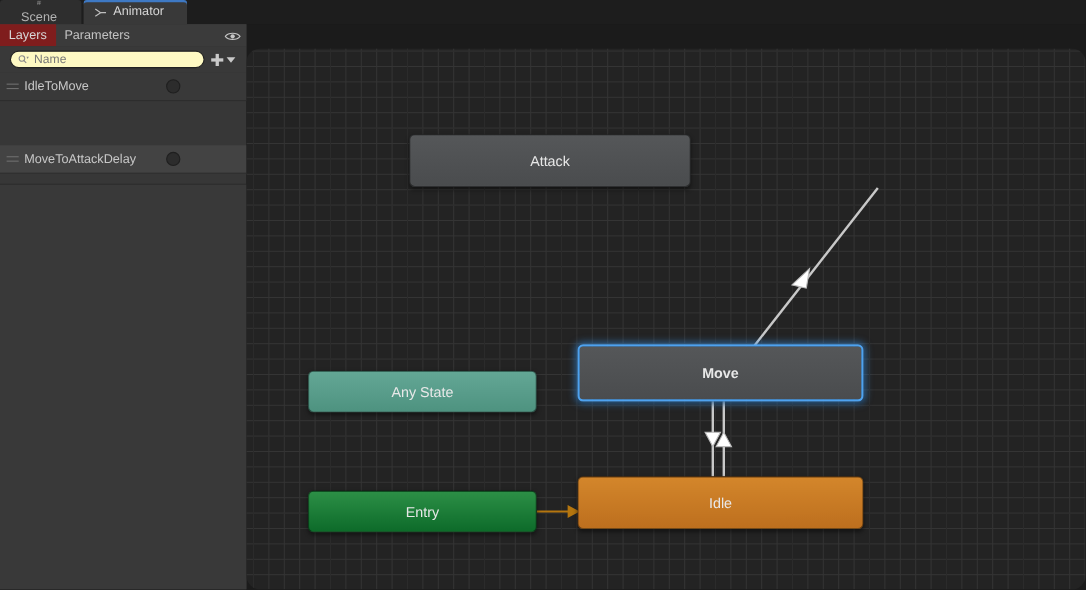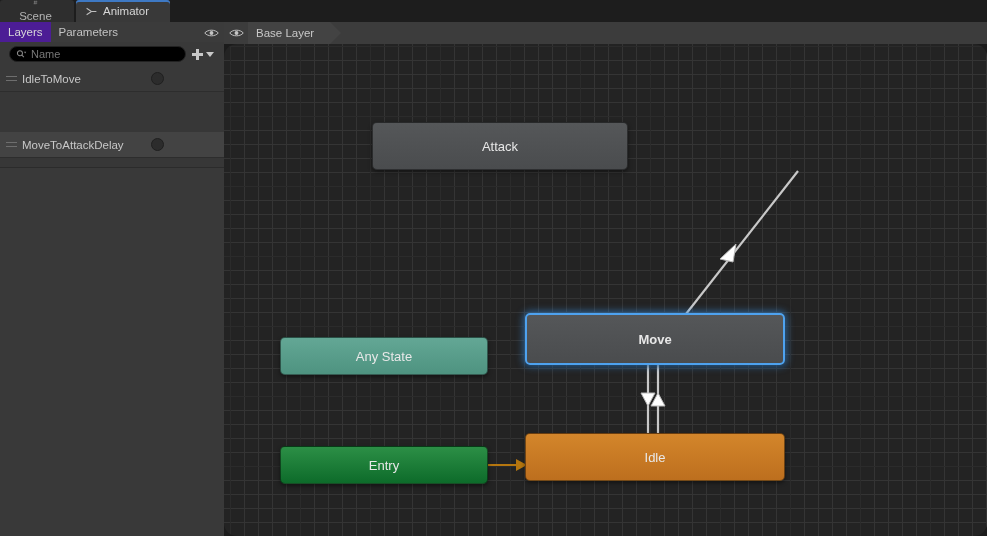--- a/index.html
+++ b/index.html
@@ -36,30 +36,30 @@
   }
   .subtabs {
     position: absolute; left: 0; top: 0; width: 224px; height: 20px;
     background: #3b3b3b;
     display: flex; align-items: stretch;
   }
   .subtab {
     display: flex; align-items: center; padding: 0 8px;
     font-size: 11.5px; color: #c3c3c3;
   }
-  .subtab.sel { background: #4c1d95; color: #d8d8d8; }
+  .subtab.sel { background: #7f1d1d; color: #d8d8d8; }
 
   .searchrow {
     position: absolute; left: 0; top: 20px; width: 224px; height: 24px;
     background: #393939;
     display: flex; align-items: center; padding: 0 4px;
   }
   .searchbox {
     flex: 1; height: 16px; border-radius: 8px;
-    background: #000000; border: 1px solid #222;
+    background: #fef9c3; border: 1px solid #222;
     display: flex; align-items: center; padding: 0 6px; gap: 4px;
     margin-left: 5px;
   }
   .searchbox .sicon { width: 11px; height: 10px; display: block; flex: none; }
   .searchbox .placeholder { font-size: 11px; color: #787878; }
   .plusbtn {
     width: 30px; height: 18px; margin-left: 2px; margin-right: 2px;
     display: flex; align-items: center; justify-content: center; gap: 3px;
   }
   .plus-glyph { position: relative; width: 11px; height: 11px; }
@@ -223,31 +223,20 @@
           </span>
         <span class="layername">MoveToAttackDelay</span>
         <span class="weightdot"></span>
       </div>
     </div>
 
     <div class="listdivider"></div>
     <div class="panel-body"></div>
   </div>
 
-  <div class="crumbbar">
-    <div class="eyebtn">
-      <svg width="15" height="10" viewBox="0 0 20 12">
-        <path d="M1 6 C5 1, 15 1, 19 6 C15 11, 5 11, 1 6 Z" fill="none" stroke="#c5c5c5" stroke-width="1.3"></path>
-        <circle cx="10" cy="6" r="2.6" fill="#c5c5c5"></circle>
-      </svg>
-    </div>
-    <div class="crumb">
-      <span>Base Layer</span>
-    </div>
-  </div>
 
   <div class="canvas">
 
     <svg class="edge-layer">
 
       <g>
         <line x1="264" y1="421" x2="293" y2="421" stroke="#b5760f" stroke-width="2"></line>
         <path d="M292 415 L303 421 L292 427 Z" fill="#b5760f"></path>
       </g>
 

